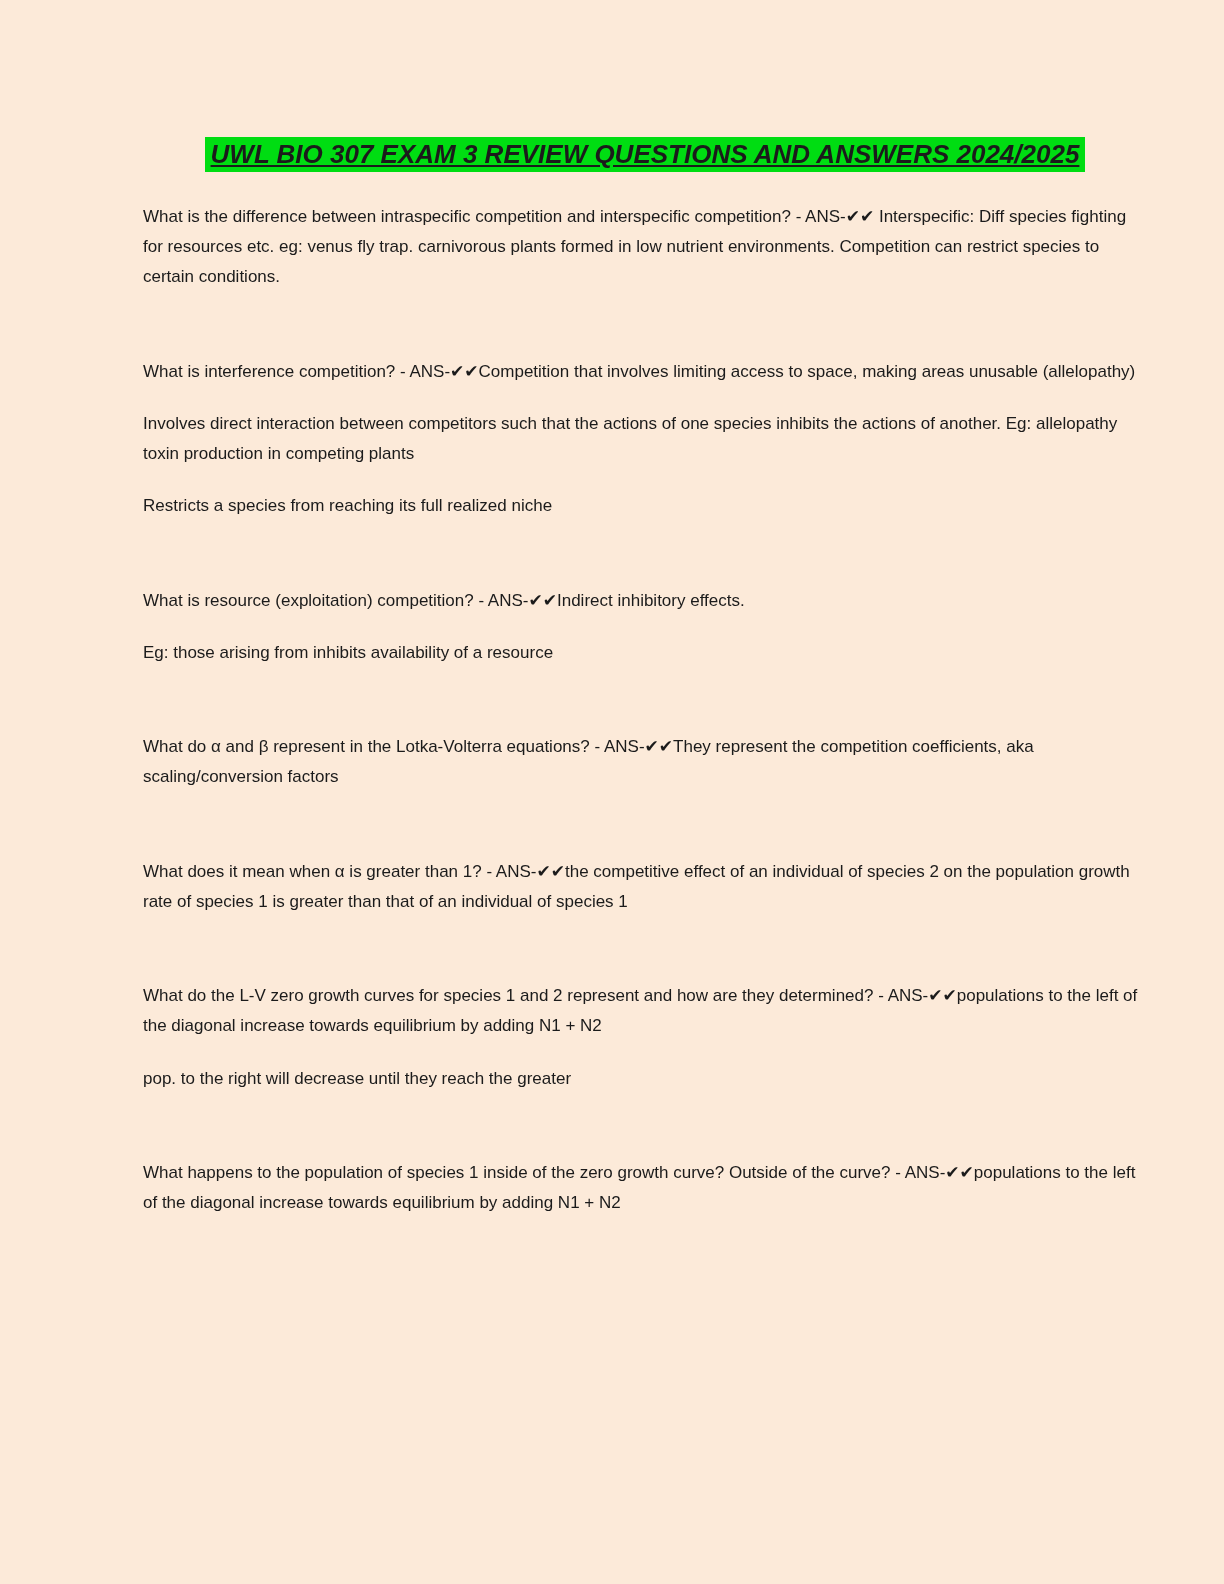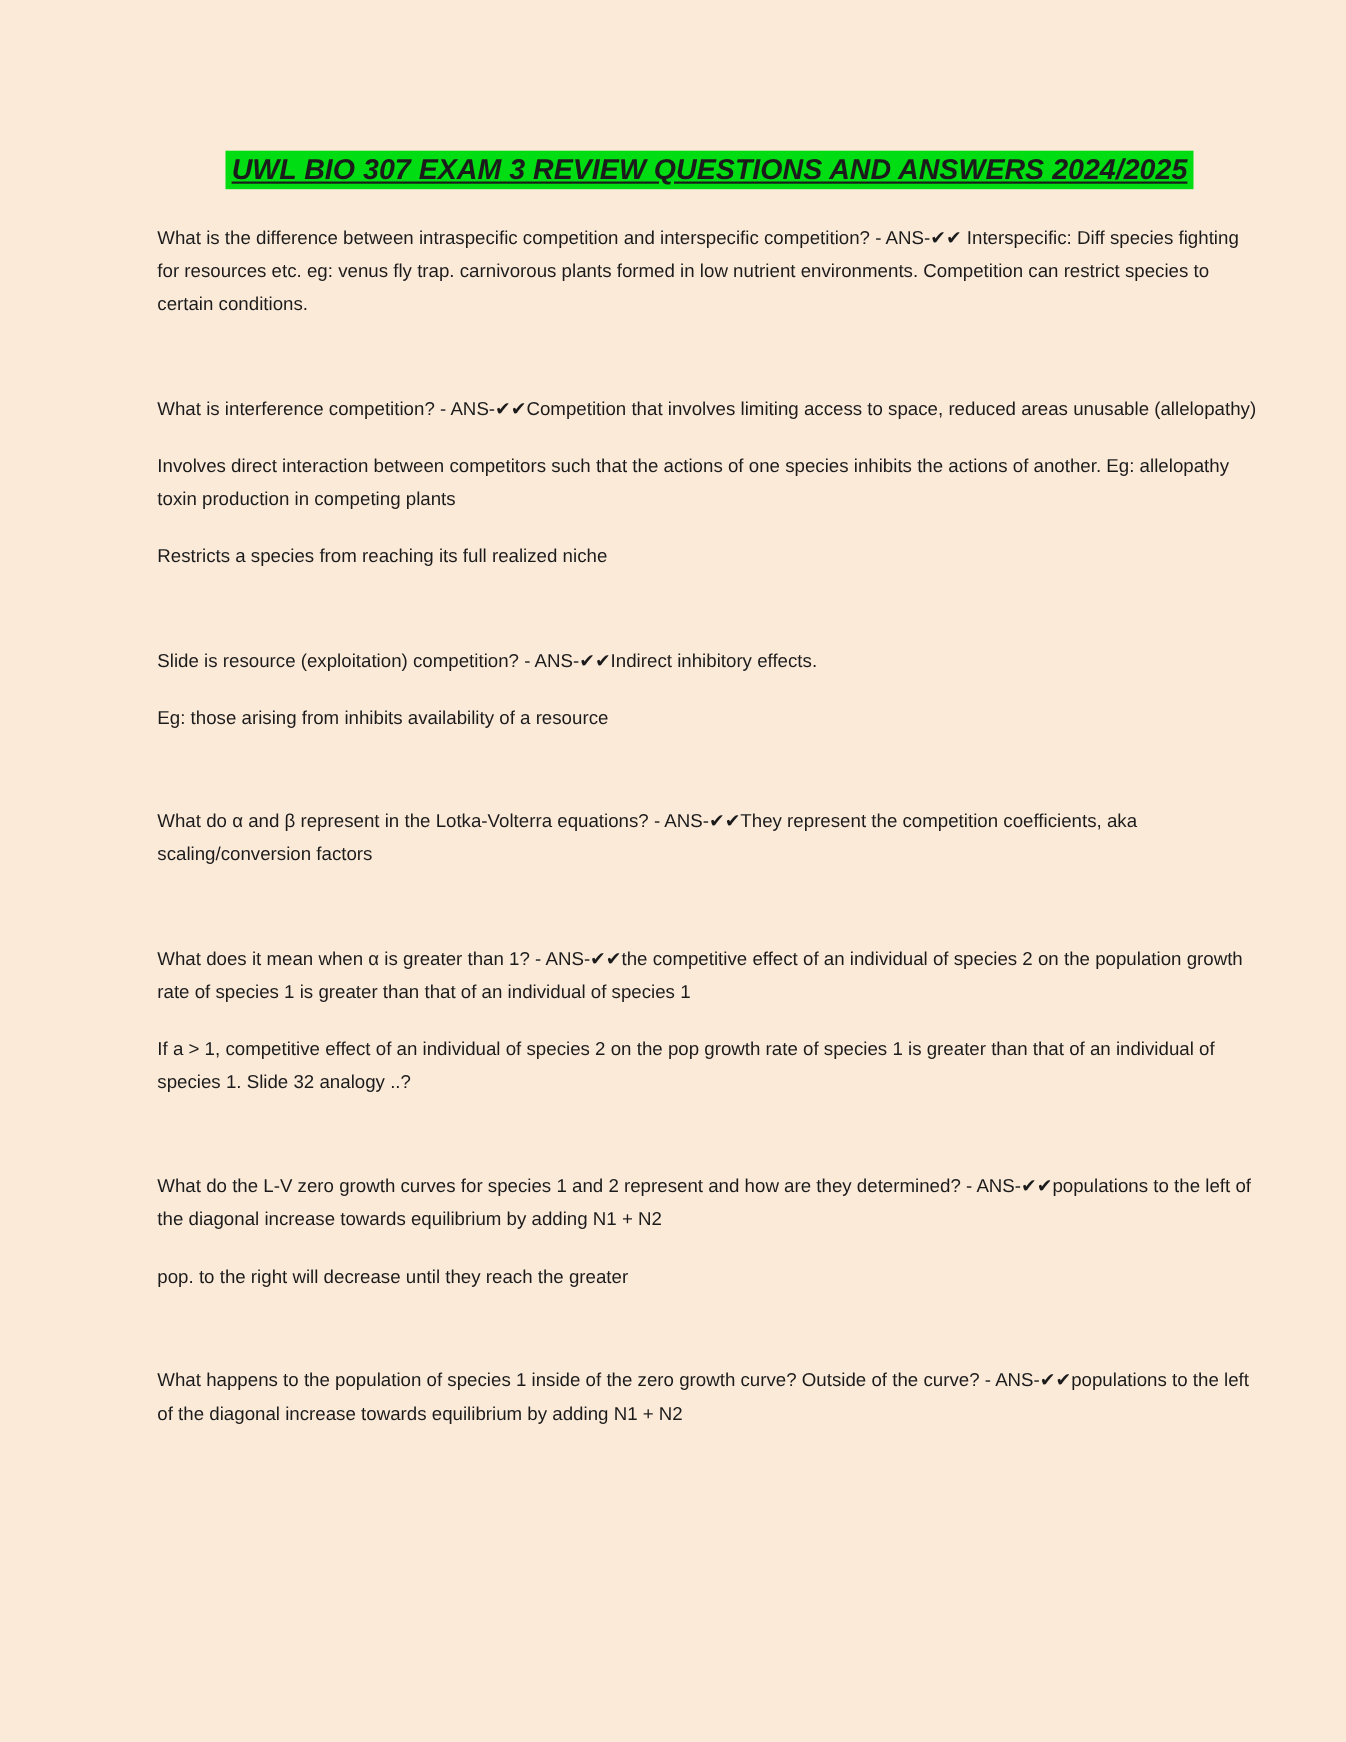--- a/index.html
+++ b/index.html
@@ -58,37 +58,36 @@
 
 <div class="page">
 
   <h1 class="title"><span class="highlight">UWL BIO 307 EXAM 3 REVIEW QUESTIONS AND ANSWERS 2024/2025</span></h1>
 
   <div class="block">
     <p>What is the difference between intraspecific competition and interspecific competition? - ANS-✔✔ Interspecific: Diff species fighting for resources etc. eg: venus fly trap. carnivorous plants formed in low nutrient environments. Competition can restrict species to certain conditions.</p>
   </div>
 
   <div class="block">
-    <p>What is interference competition? - ANS-✔✔Competition that involves limiting access to space, reduced areas unusable (allelopathy)</p>
+    <p>What is interference competition? - ANS-✔✔Competition that involves limiting access to space, making areas unusable (allelopathy)</p>
     <p>Involves direct interaction between competitors such that the actions of one species inhibits the actions of another. Eg: allelopathy toxin production in competing plants</p>
     <p>Restricts a species from reaching its full realized niche</p>
   </div>
 
   <div class="block">
-    <p>Slide is resource (exploitation) competition? - ANS-✔✔Indirect inhibitory effects.</p>
+    <p>What is resource (exploitation) competition? - ANS-✔✔Indirect inhibitory effects.</p>
     <p>Eg: those arising from inhibits availability of a resource</p>
   </div>
 
   <div class="block">
     <p>What do α and β represent in the Lotka-Volterra equations? - ANS-✔✔They represent the competition coefficients, aka scaling/conversion factors</p>
   </div>
 
   <div class="block">
     <p>What does it mean when α is greater than 1? - ANS-✔✔the competitive effect of an individual of species 2 on the population growth rate of species 1 is greater than that of an individual of species 1</p>
-    <p>If a &gt; 1, competitive effect of an individual of species 2 on the pop growth rate of species 1 is greater than that of an individual of species 1. Slide 32 analogy ..?</p>
   </div>
 
   <div class="block">
     <p>What do the L-V zero growth curves for species 1 and 2 represent and how are they determined? - ANS-✔✔populations to the left of the diagonal increase towards equilibrium by adding N1 + N2</p>
     <p>pop. to the right will decrease until they reach the greater</p>
   </div>
 
   <div class="block">
     <p>What happens to the population of species 1 inside of the zero growth curve? Outside of the curve? - ANS-✔✔populations to the left of the diagonal increase towards equilibrium by adding N1 + N2</p>
   </div>

